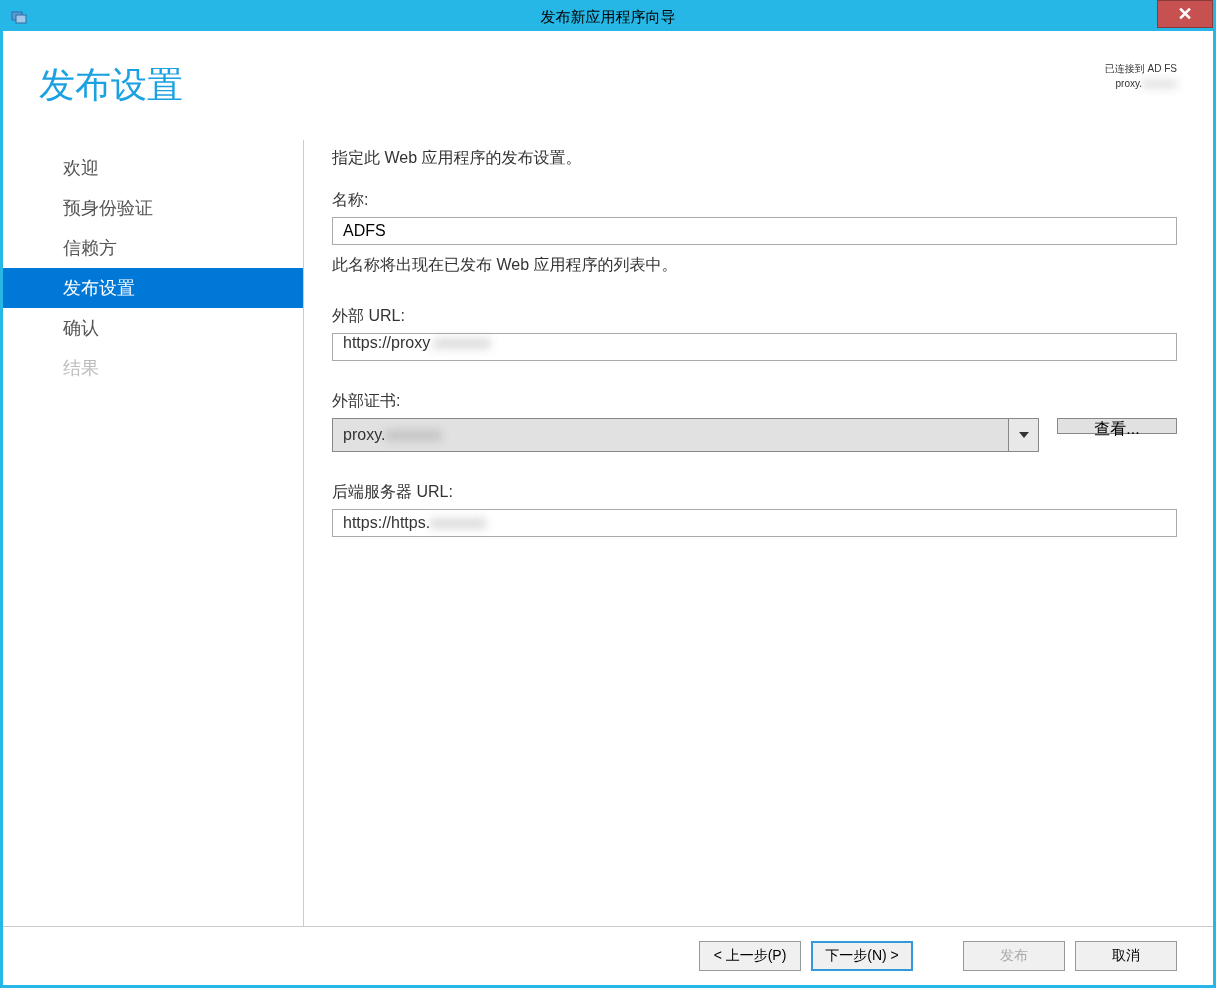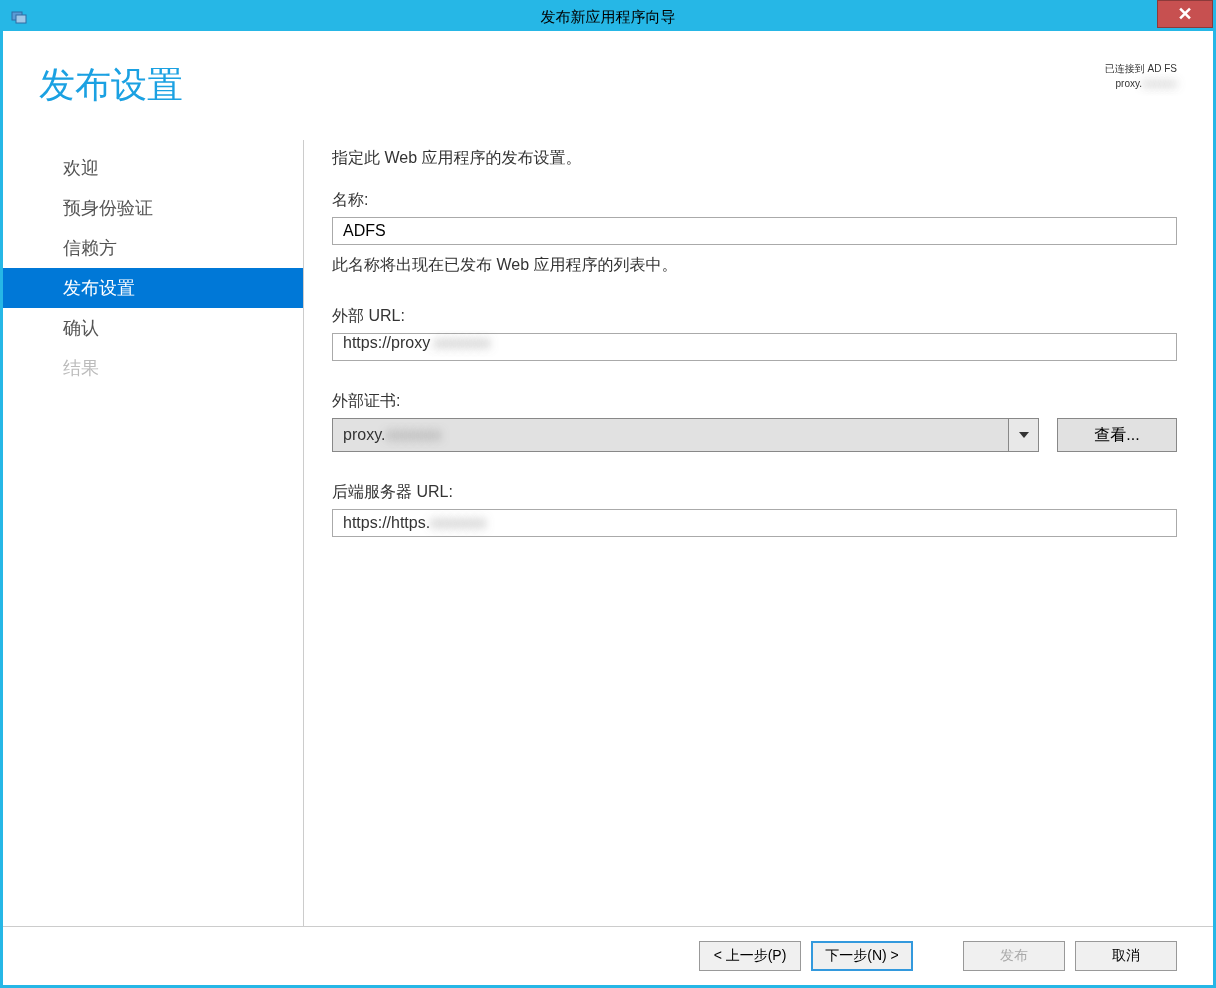--- a/index.html
+++ b/index.html
@@ -152,21 +152,21 @@
       border: 1px solid #888;
       border-left: none;
       background: #e8e8e8;
       display: flex;
       align-items: center;
       justify-content: center;
       cursor: pointer;
     }
     .view-btn {
       width: 120px;
-      height: 34px;
+      height: 16px;
       border: 1px solid #888;
       background: #e1e1e1;
       font-size: 16px;
       font-family: inherit;
       cursor: pointer;
     }
     .footer {
       border-top: 1px solid #ccc;
       padding: 14px 36px;
       display: flex;

